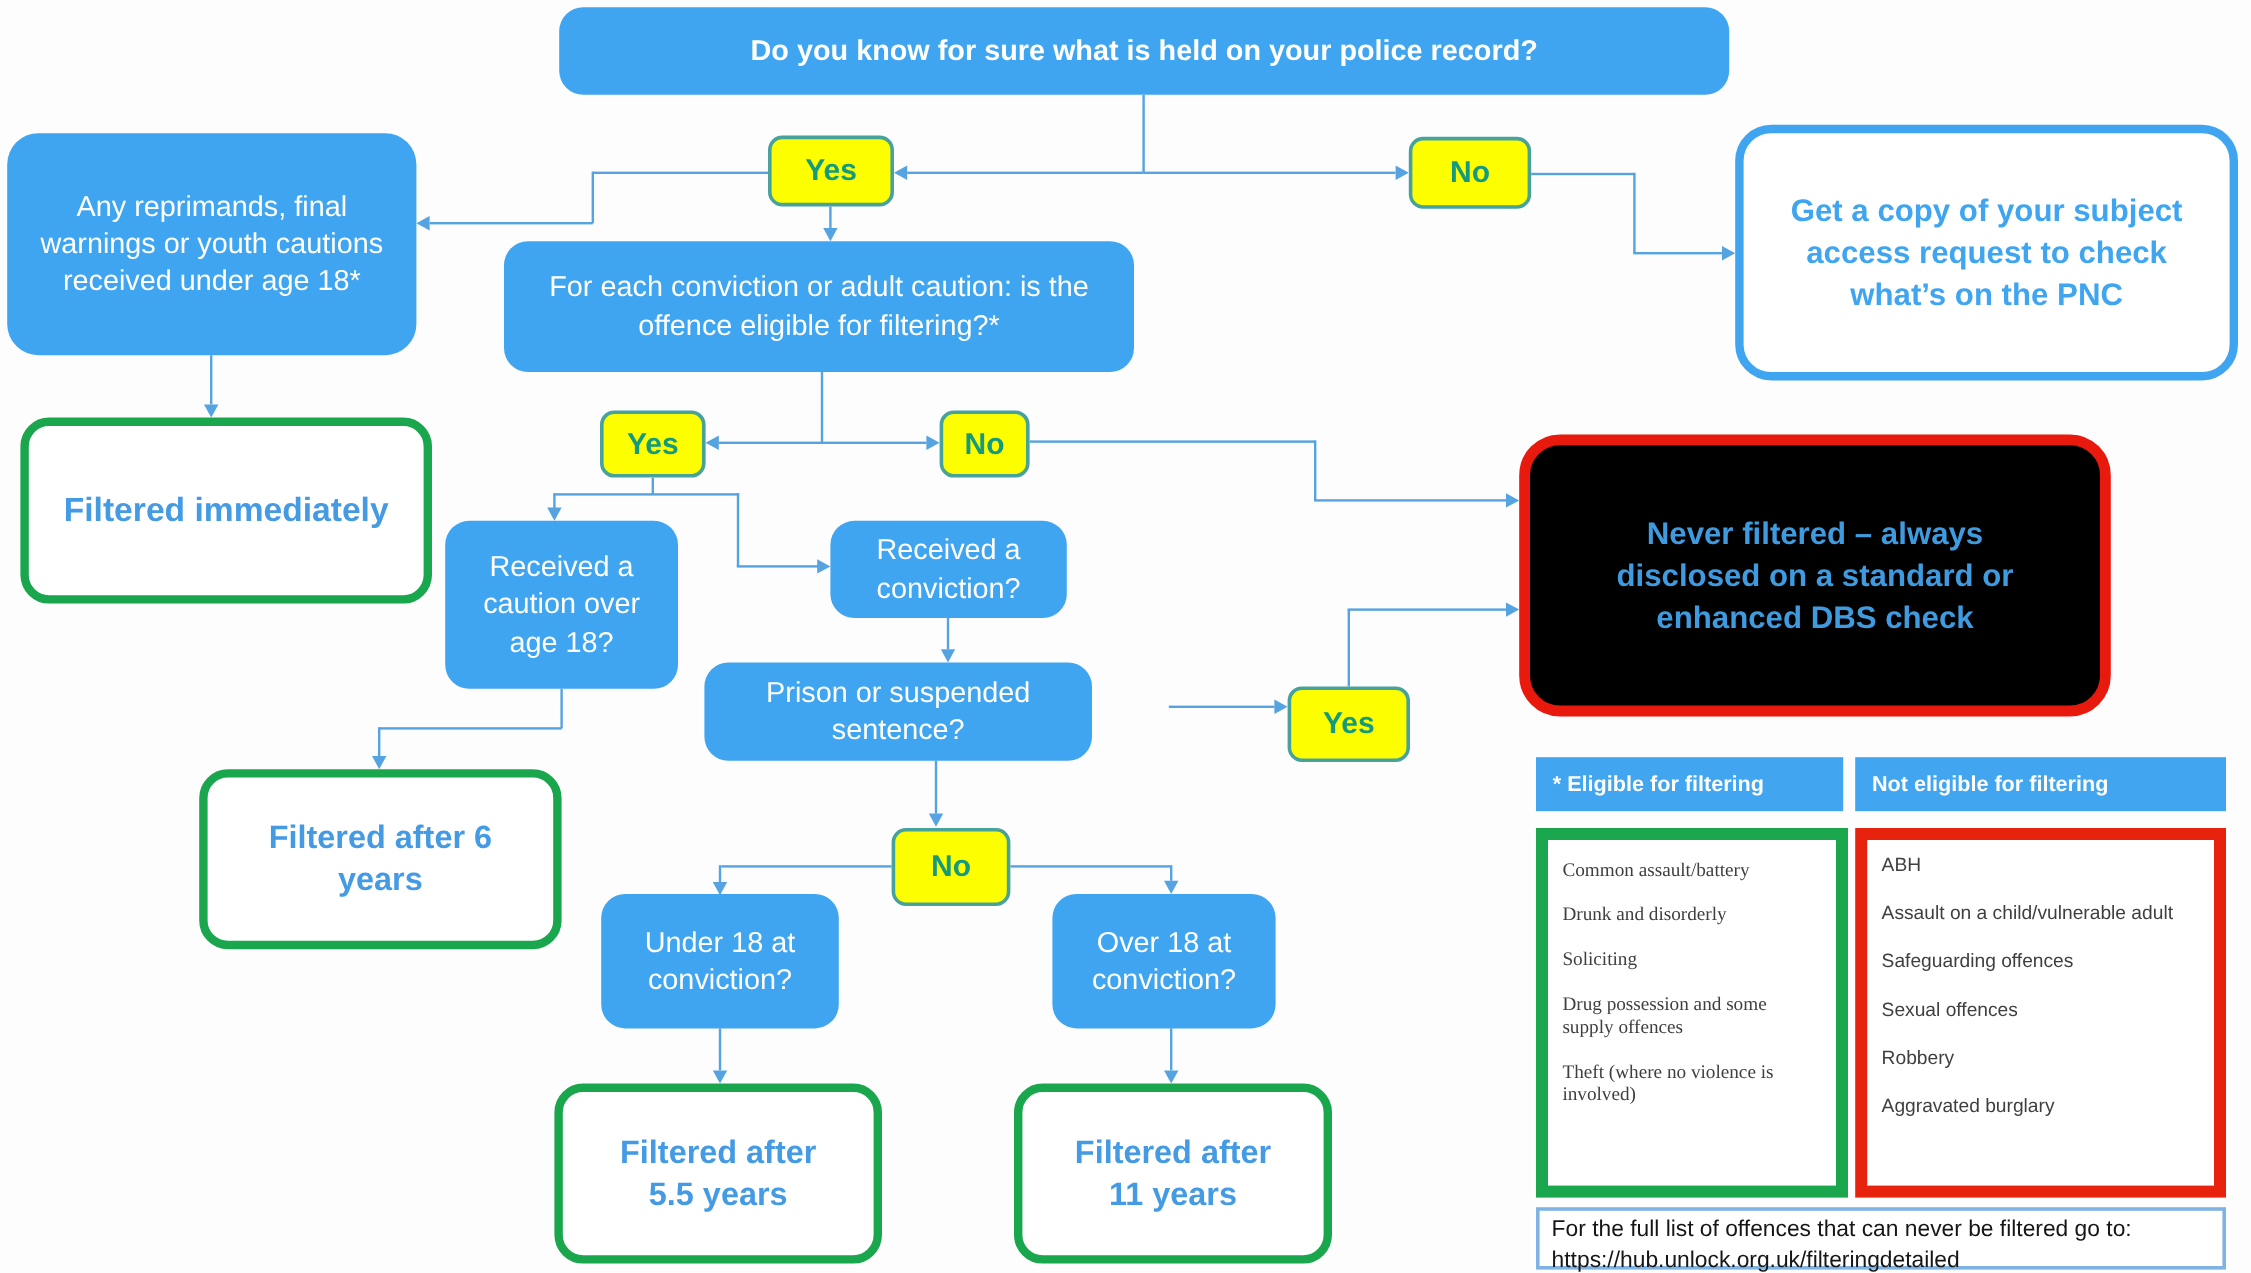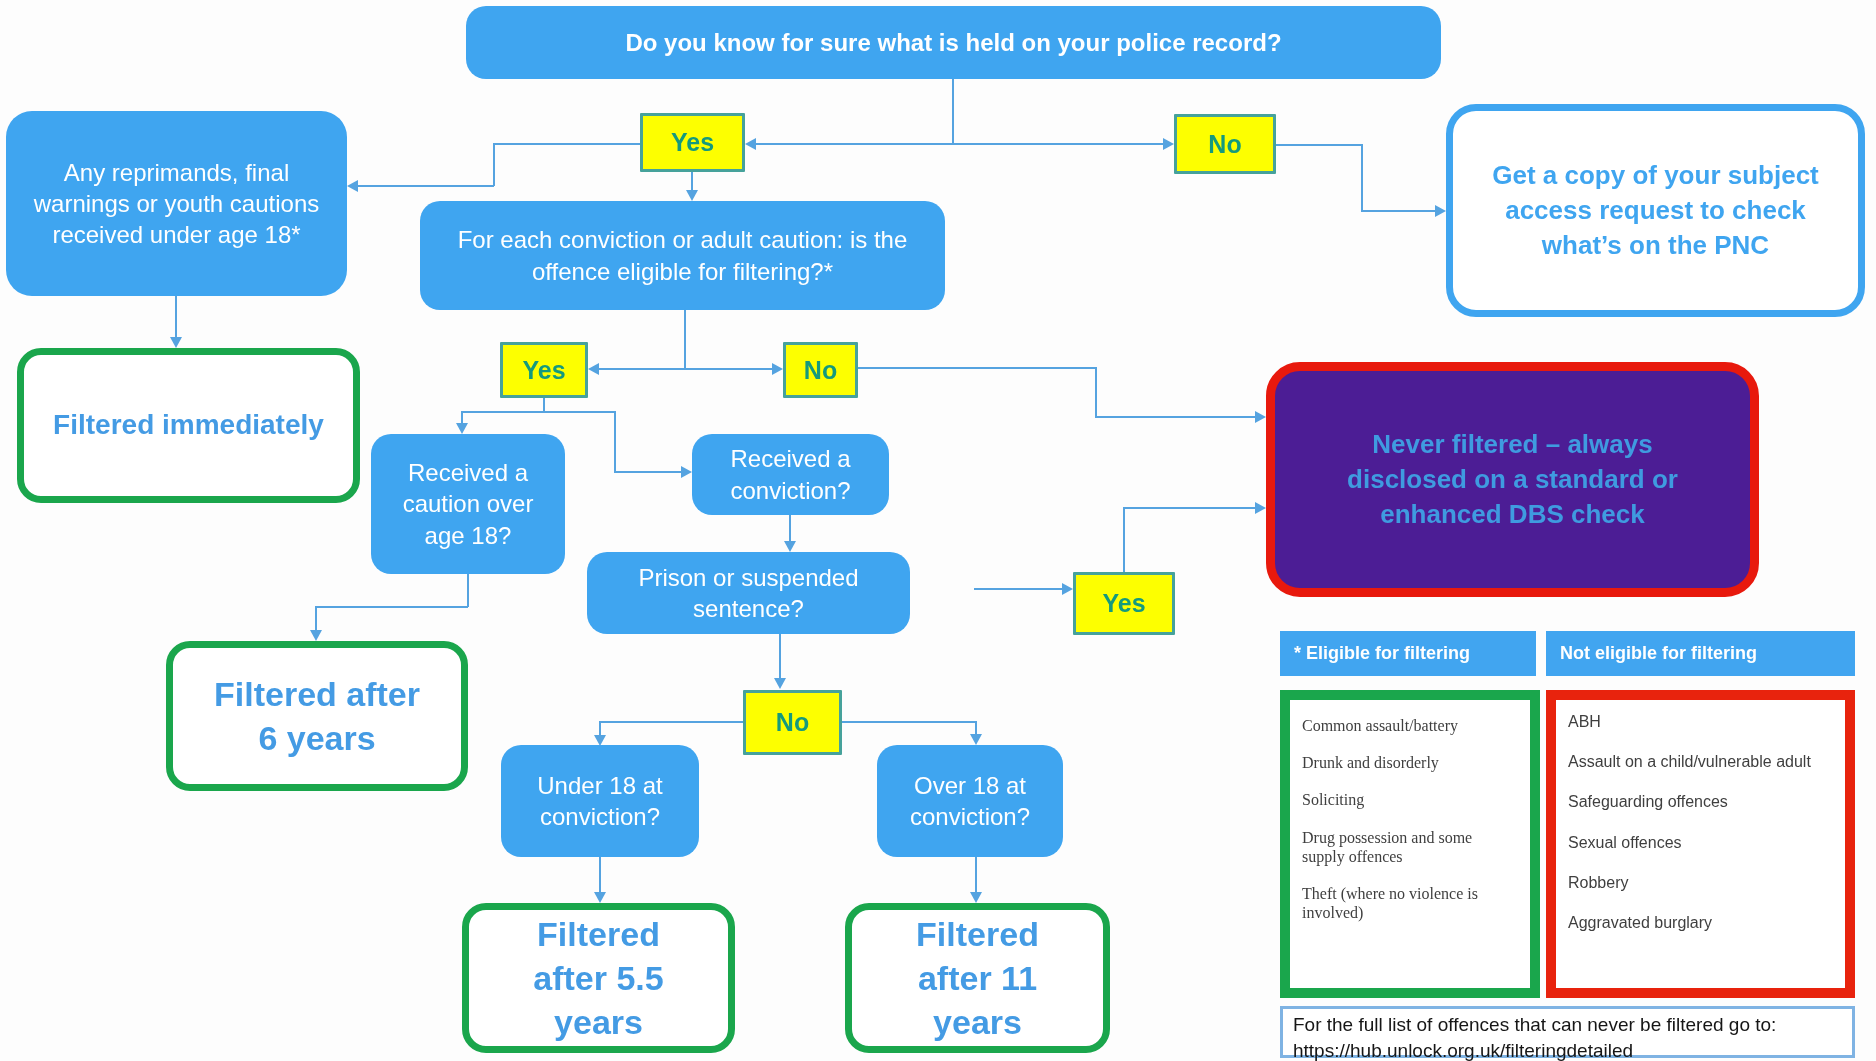--- a/index.html
+++ b/index.html
@@ -6,36 +6,36 @@
   .canvas {
     position:relative; width:1876px; height:1061px; background:#fdfdfd;
     font-family:"Liberation Sans", sans-serif; overflow:hidden;
   }
   .node {
     position:absolute; background:#3fa5f0; color:#ffffff; border-radius:20px;
     display:flex; align-items:center; justify-content:center; text-align:center;
     font-size:24px; line-height:1.3; box-sizing:border-box;
   }
   .tag {
-    position:absolute; background:#fdff00; border:3px solid #46a29b; border-radius:1px;
+    position:absolute; background:#fdff00; border:3px solid #46a29b; border-radius:12px;
     color:#149a7d; font-weight:bold; font-size:25px;
     display:flex; align-items:center; justify-content:center; box-sizing:border-box;
   }
   .outcome {
     position:absolute; background:#ffffff; border:7px solid #1aa64c; border-radius:24px;
-    color:#449be4; font-weight:bold; font-size:34px; line-height:1.3;
+    color:#449be4; font-weight:bold; font-size:27px; line-height:1.3;
     display:flex; align-items:center; justify-content:center; text-align:center; box-sizing:border-box;
   }
   .frame-blue {
     position:absolute; background:#ffffff; border:7px solid #3fa5f0; border-radius:30px;
     color:#3fa5f0; font-weight:bold; font-size:26px; line-height:1.35;
     display:flex; align-items:center; justify-content:center; text-align:center; box-sizing:border-box;
   }
   .frame-red {
-    position:absolute; background:#4c1d95; border:9px solid #e8190d; border-radius:34px;
+    position:absolute; background:#000000; border:9px solid #e8190d; border-radius:34px;
     color:#3f9be0; font-weight:bold; font-size:26px; line-height:1.35;
     display:flex; align-items:center; justify-content:center; text-align:center; box-sizing:border-box;
   }
   .line { position:absolute; background:#55a3e0; }
   .h { height:2px; } .v { width:2px; }
   .arr { position:absolute; width:0; height:0; }
   .aL { border-top:6px solid transparent; border-bottom:6px solid transparent; border-right:11px solid #55a3e0; }
   .aR { border-top:6px solid transparent; border-bottom:6px solid transparent; border-left:11px solid #55a3e0; }
   .aD { border-left:6px solid transparent; border-right:6px solid transparent; border-top:11px solid #55a3e0; }
   .th {

